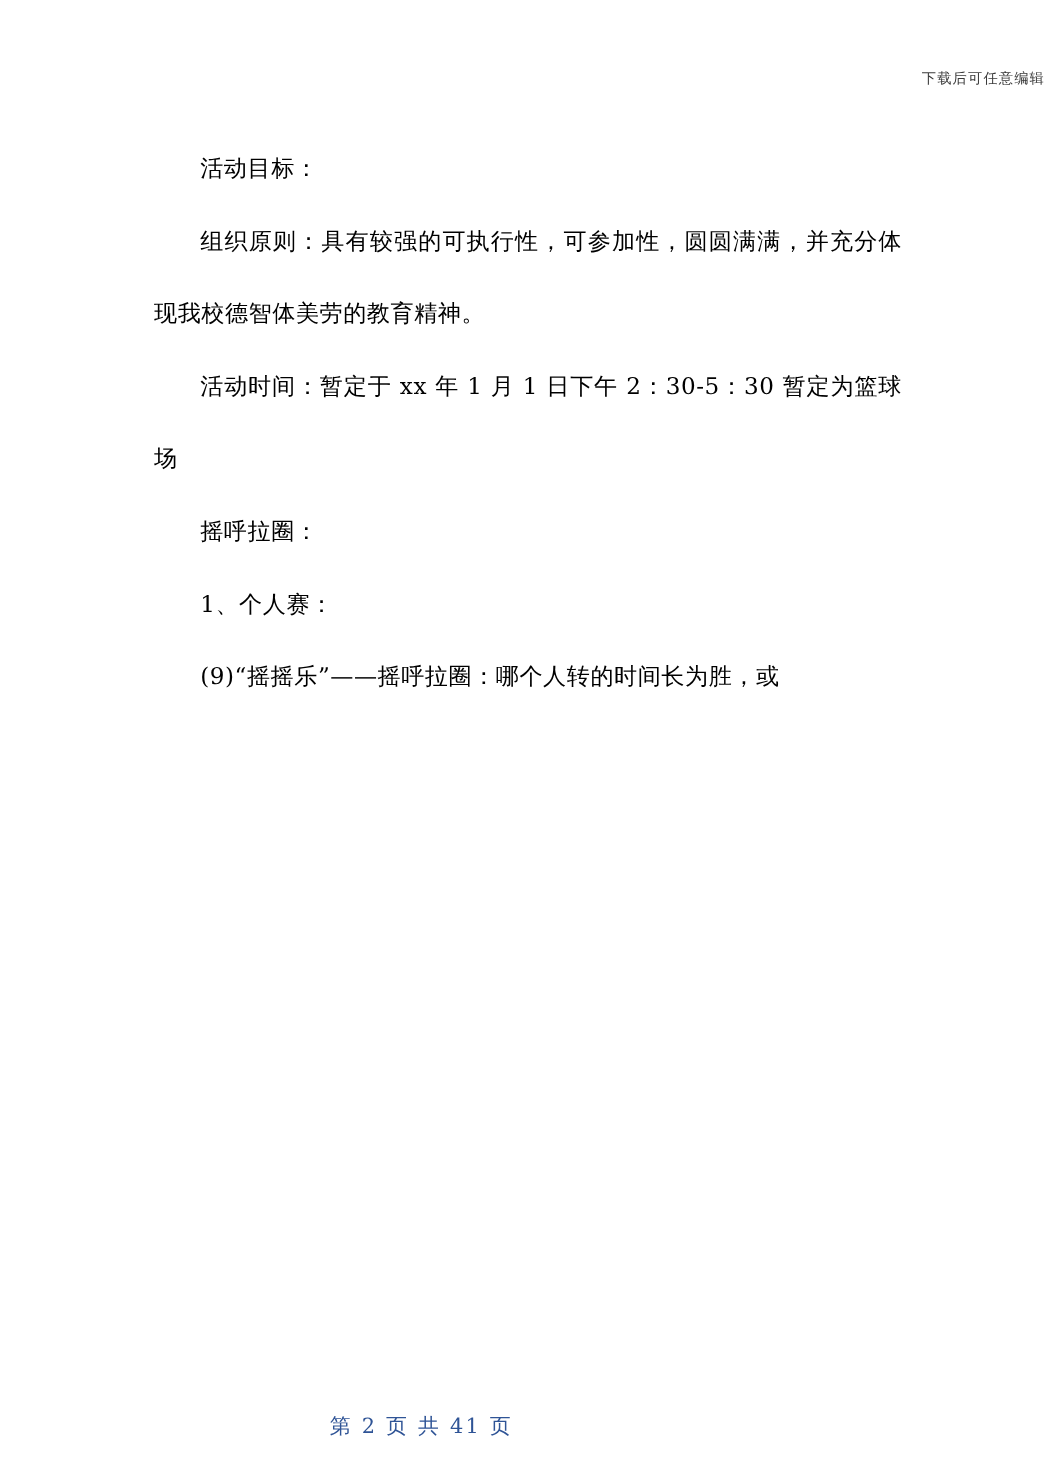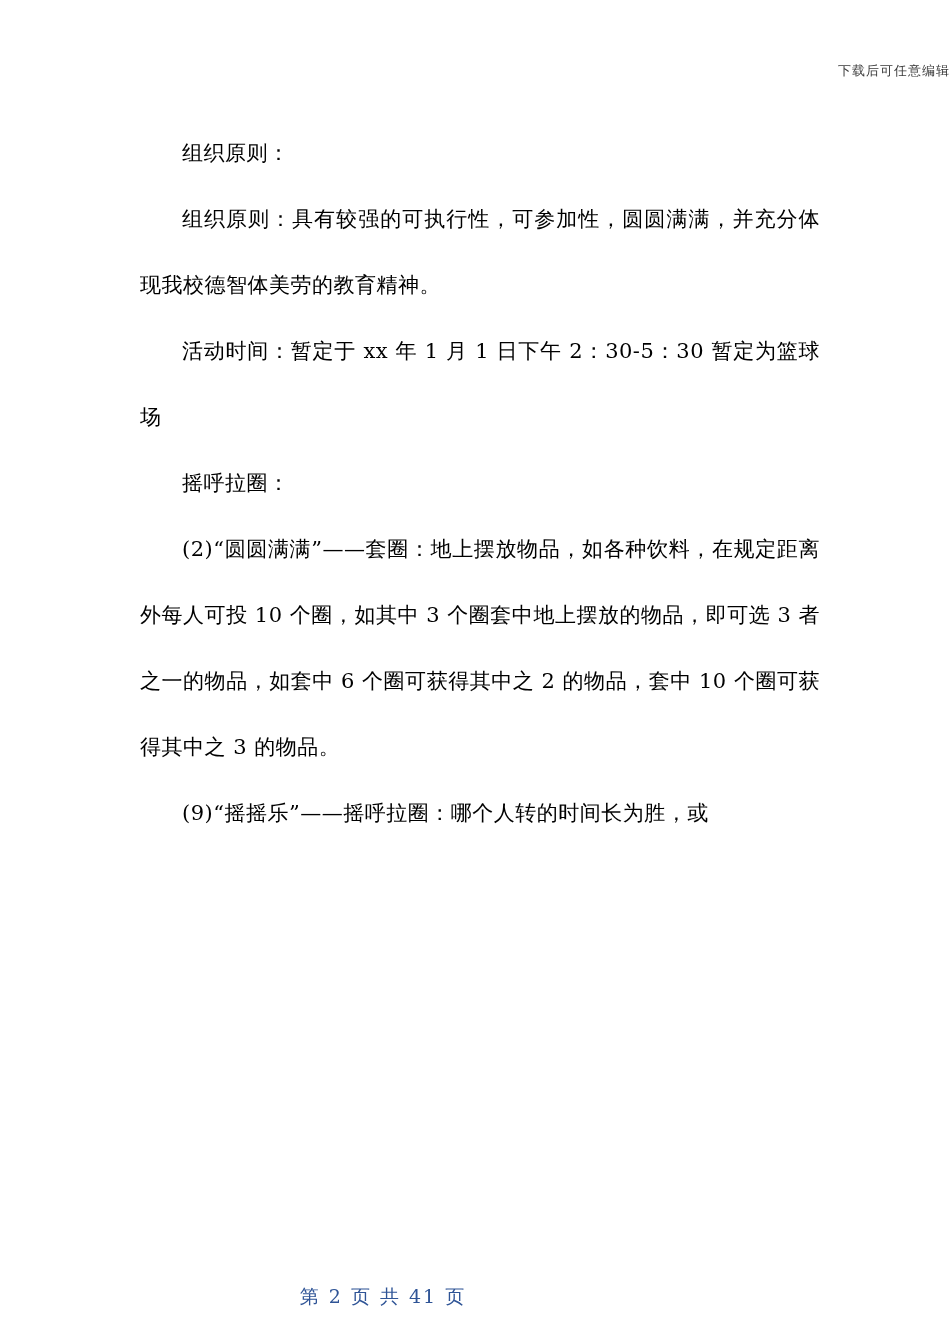--- a/index.html
+++ b/index.html
@@ -61,25 +61,25 @@
   }
 </style>
 </head>
 <body>
 
 <div class="page">
 
   <div class="header">下载后可任意编辑</div>
 
   <div class="content">
-    <p class="para indent">组织原则：</p>
+    <p class="para indent">活动目标：</p>
     <p class="para indent">组织原则：具有较强的可执行性，可参加性，圆圆满满，并充分体现我校德智体美劳的教育精神。</p>
     <p class="para indent">活动时间：暂定于 xx 年 1 月 1 日下午 2：30-5：30 暂定为篮球场</p>
     <p class="para indent">摇呼拉圈：</p>
-    <p class="para indent">(2)“圆圆满满”——套圈：地上摆放物品，如各种饮料，在规定距离外每人可投 10 个圈，如其中 3 个圈套中地上摆放的物品，即可选 3 者之一的物品，如套中 6 个圈可获得其中之 2 的物品，套中 10 个圈可获得其中之 3 的物品。</p>
+    <p class="para indent">1、个人赛：</p>
     <p class="para indent">(9)“摇摇乐”——摇呼拉圈：哪个人转的时间长为胜，或</p>
   </div>
 
   <div class="footer">
     <span>第</span>
     <span class="num">2</span>
     <span>页 共</span>
     <span class="num">41</span>
     <span>页</span>
   </div>

